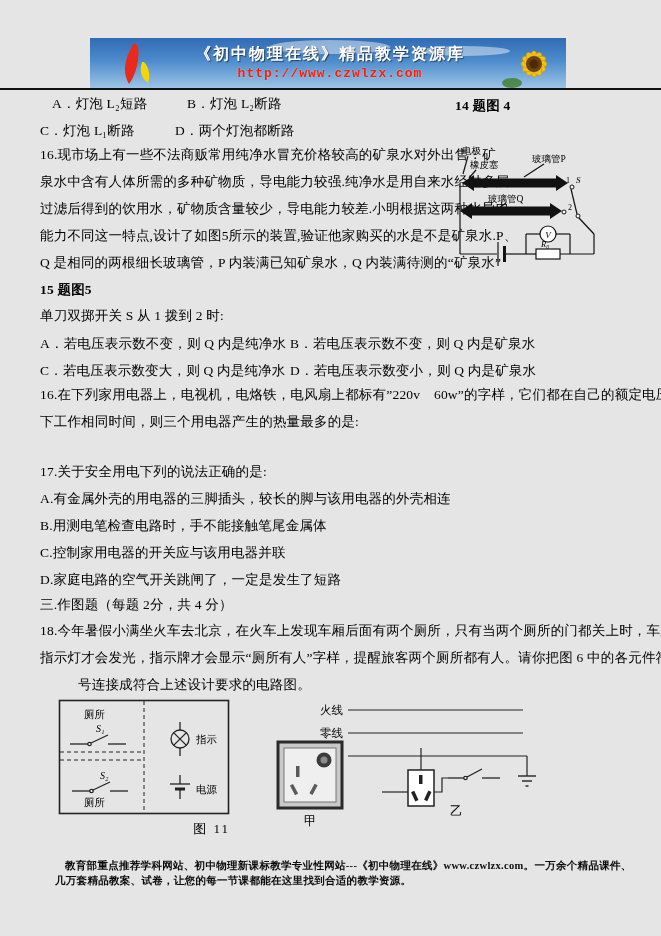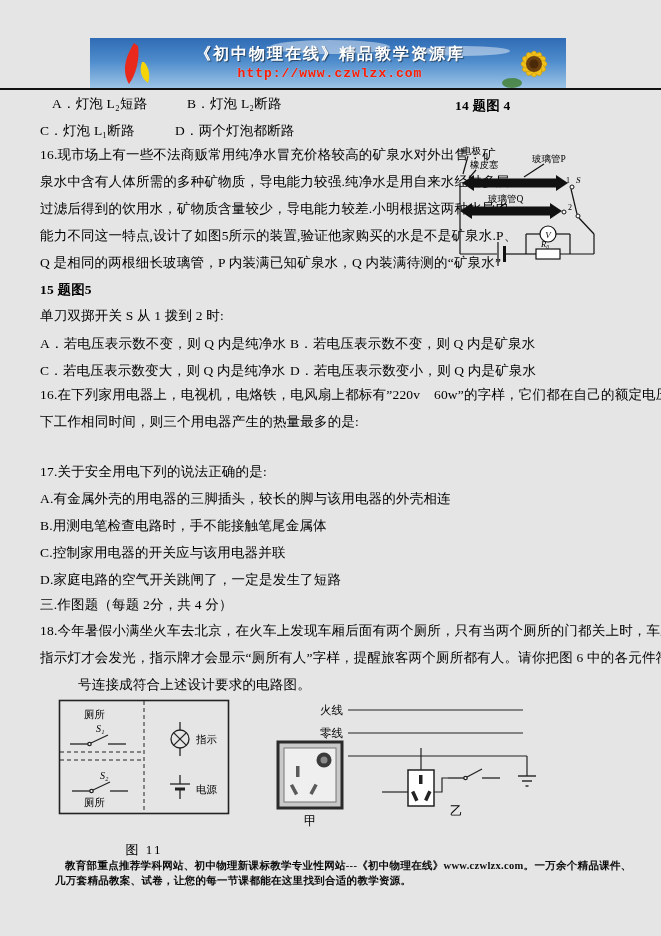--- a/index.html
+++ b/index.html
@@ -14,21 +14,21 @@
           background:linear-gradient(to bottom,#2f6cb5 0%,#4d8bcc 45%,#9cc4e6 100%);}
   .cloud{position:absolute;background:rgba(255,255,255,.45);border-radius:50%;}
   .banner-title{position:absolute;left:70px;top:6px;width:340px;text-align:center;color:#fff;
           font-weight:bold;font-size:16px;letter-spacing:2px;text-shadow:1px 1px 1px rgba(0,0,0,.55);}
   .banner-url{position:absolute;left:70px;top:28px;width:340px;text-align:center;color:#ff1c00;
           font-weight:bold;font-size:13px;letter-spacing:1px;font-family:"Liberation Mono",monospace;
           text-shadow:0 0 2px rgba(255,255,255,.4);}
   .divider{position:absolute;left:0;top:88px;width:661px;height:2px;background:#111;}
   .fig{position:absolute;}
   svg text{font-family:"Liberation Serif","DejaVu Serif",serif;}
-  .caption{position:absolute;text-align:center;font-size:13px;letter-spacing:2px;margin-top:21px;}
+  .caption{position:absolute;text-align:right;font-size:13px;letter-spacing:2px;}
   .footer{position:absolute;left:55px;top:858px;width:575px;font-size:10.5px;font-weight:bold;
           line-height:15px;color:#0a0a0a;letter-spacing:.3px;}
   .footer .l1{text-indent:10px;white-space:nowrap;}
   .footer .l2{white-space:nowrap;}
 </style>
 </head>
 <body>
 
 <div class="page">
 

